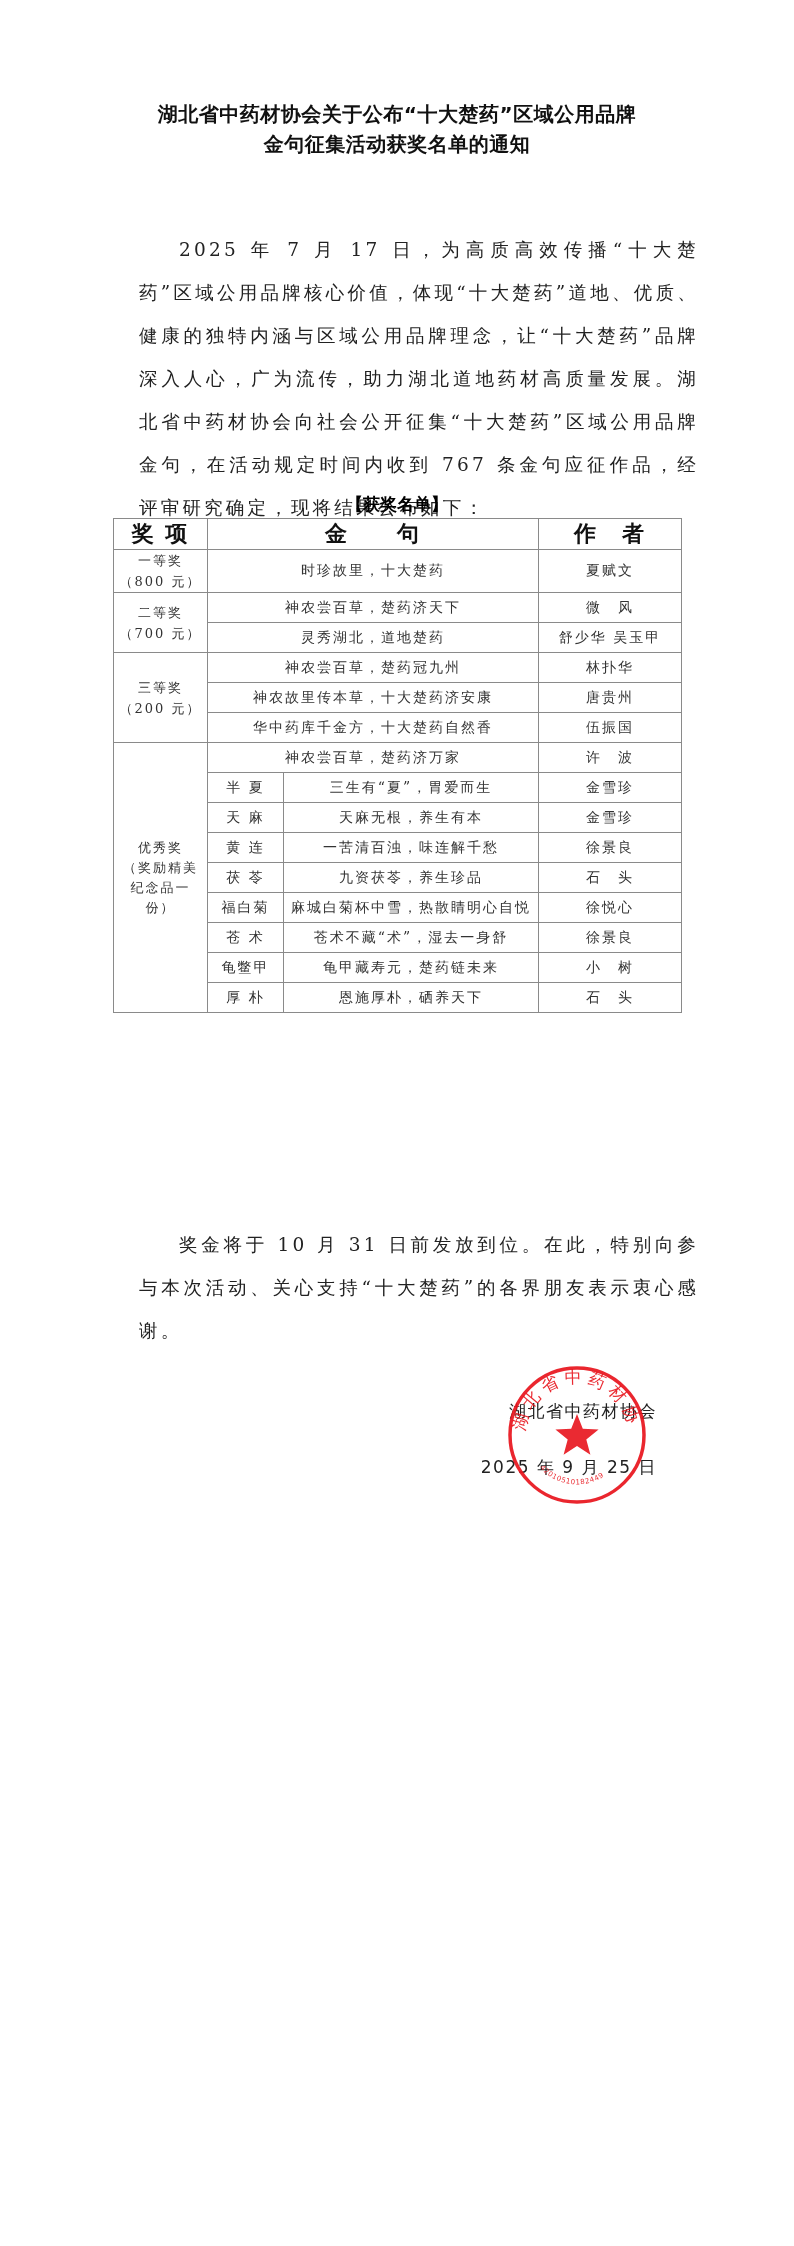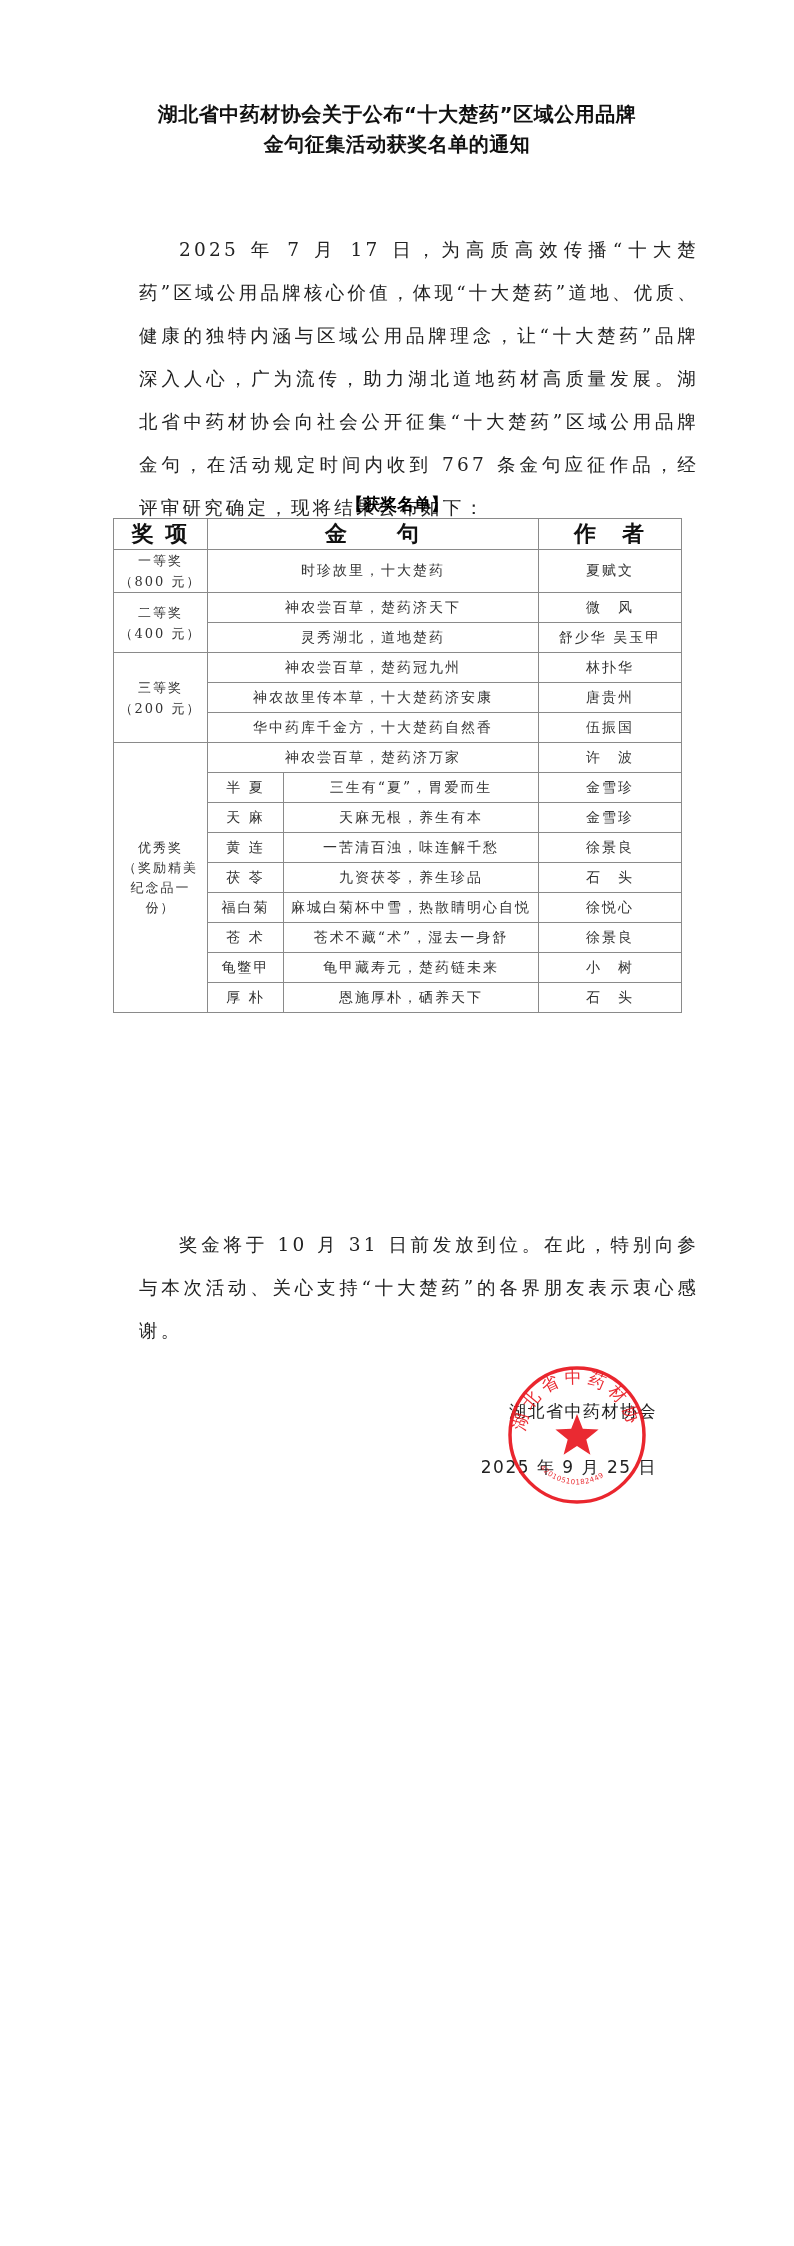--- a/index.html
+++ b/index.html
@@ -137,21 +137,21 @@
           <div>一等奖</div>
           <div>（800 元）</div>
         </td>
         <td colspan="2">时珍故里，十大楚药</td>
         <td>夏赋文</td>
       </tr>
 
       <tr>
         <td rowspan="2" class="prize">
           <div>二等奖</div>
-          <div>（400 元）</div>
+          <div>（700 元）</div>
         </td>
         <td colspan="2">神农尝百草，楚药济天下</td>
         <td>微　风</td>
       </tr>
       <tr>
         <td colspan="2">灵秀湖北，道地楚药</td>
         <td>舒少华 吴玉甲</td>
       </tr>
 
       <tr>

